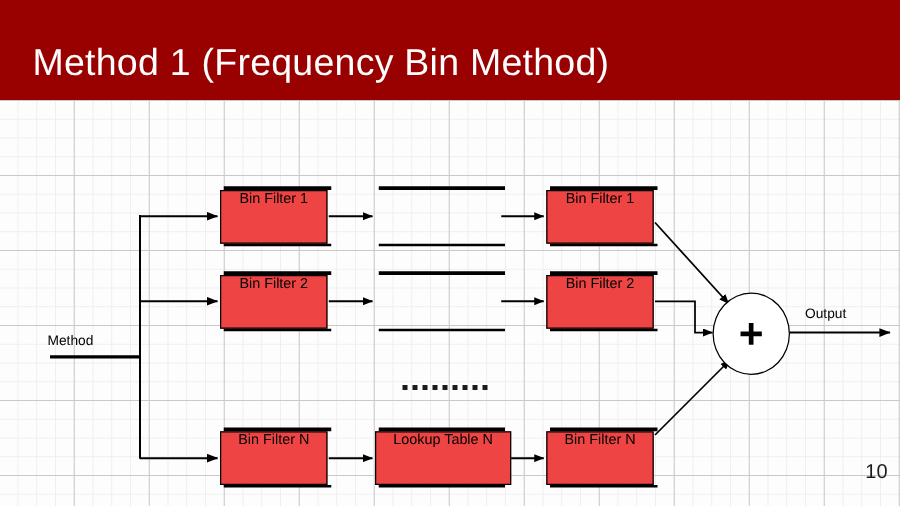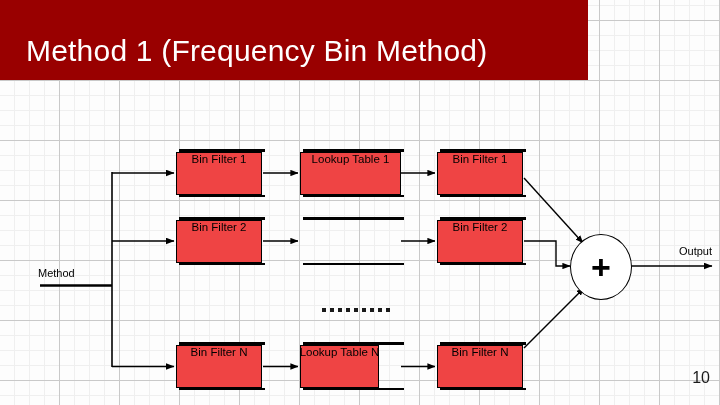--- a/index.html
+++ b/index.html
@@ -32,21 +32,21 @@
       60px 60px,
       15px 15px,
       15px 15px;
     background-position: -1px 20px, -1px 20px, -1px 20px, -1px 20px;
   }
 
   
   #title-bar {
     position: absolute;
     left: 0; top: 0;
-    width: 588px;
+    width: 720px;
     height: 80px;
     background: #990000;
   }
   #title-text {
     position: absolute;
     left: 26px;
     top: 33px;
     color: #ffffff;
     font-size: 30px;
     font-weight: normal;
@@ -112,21 +112,21 @@
   }
 
   
   .plain-label {
     position: absolute;
     font-size: 11px;
     color: #000000;
     white-space: nowrap;
   }
   #input-label { left: 38px; top: 267px; }
-  #output-label { left: 644px; top: 245px; margin-left: 35px; }
+  #output-label { left: 644px; top: 245px; }
 
   
   #ellipsis-dots {
     position: absolute;
     left: 322px;
     top: 308px;
     display: flex;
     gap: 4px;
     align-items: center;
   }
@@ -191,23 +191,20 @@
     <line x1="630" y1="266" x2="712" y2="266" stroke="#000000" stroke-width="1.6" marker-end="url(#arrowhead)"></line>
   </svg>
 
   <div class="node-shadow" style="left:179px; top:149px; width:86px;"></div>
   <div class="node-box" style="left:176px; top:152px; width:86px; height:43px;">
     <span class="node-label">Bin Filter 1</span>
   </div>
   <div class="node-shadow-b" style="left:179px; top:195px; width:86px;"></div>
 
   <div class="node-shadow" style="left:303px; top:149px; width:101px;"></div>
-  <div class="node-box" style="left:300px; top:152px; width:101px; height:43px;">
-    <span class="node-label">Lookup Table 1</span>
-  </div>
   <div class="node-shadow-b" style="left:303px; top:195px; width:101px;"></div>
 
   <div class="node-shadow" style="left:440px; top:149px; width:86px;"></div>
   <div class="node-box" style="left:437px; top:152px; width:86px; height:43px;">
     <span class="node-label">Bin Filter 1</span>
   </div>
   <div class="node-shadow-b" style="left:440px; top:195px; width:86px;"></div>
 
   <div class="node-shadow" style="left:179px; top:217px; width:86px;"></div>
   <div class="node-box" style="left:176px; top:220px; width:86px; height:43px;">
@@ -224,21 +221,21 @@
   </div>
   <div class="node-shadow-b" style="left:440px; top:263px; width:86px;"></div>
 
   <div class="node-shadow" style="left:179px; top:342px; width:86px;"></div>
   <div class="node-box" style="left:176px; top:345px; width:86px; height:43px;">
     <span class="node-label">Bin Filter N</span>
   </div>
   <div class="node-shadow-b" style="left:179px; top:388px; width:86px;"></div>
 
   <div class="node-shadow" style="left:303px; top:342px; width:101px;"></div>
-  <div class="node-box" style="left:300px; top:345px; width:79px; height:43px;">
+  <div class="node-box" style="left:300px; top:345px; width:109px; height:43px;">
     <span class="node-label">Lookup Table N</span>
   </div>
   <div class="node-shadow-b" style="left:303px; top:388px; width:101px;"></div>
 
   <div class="node-shadow" style="left:440px; top:342px; width:86px;"></div>
   <div class="node-box" style="left:437px; top:345px; width:86px; height:43px;">
     <span class="node-label">Bin Filter N</span>
   </div>
   <div class="node-shadow-b" style="left:440px; top:388px; width:86px;"></div>
 

